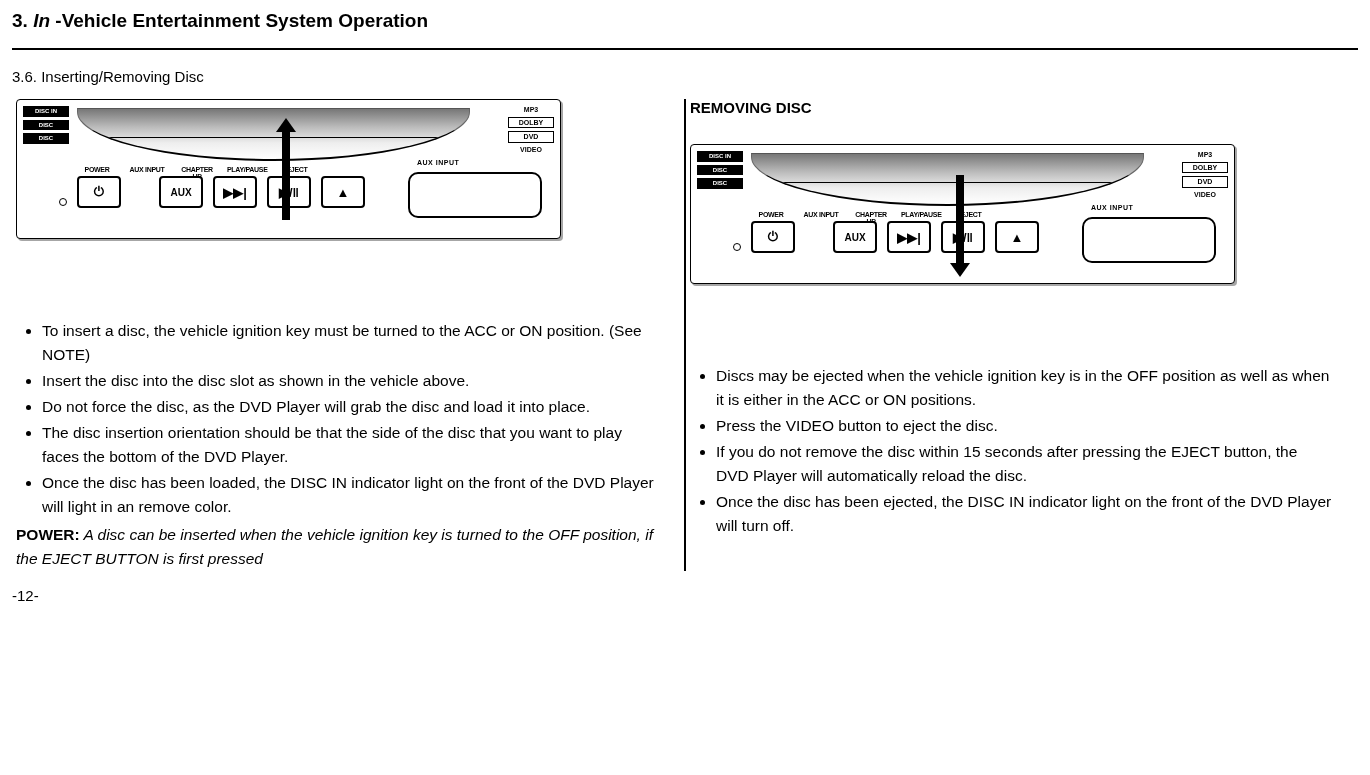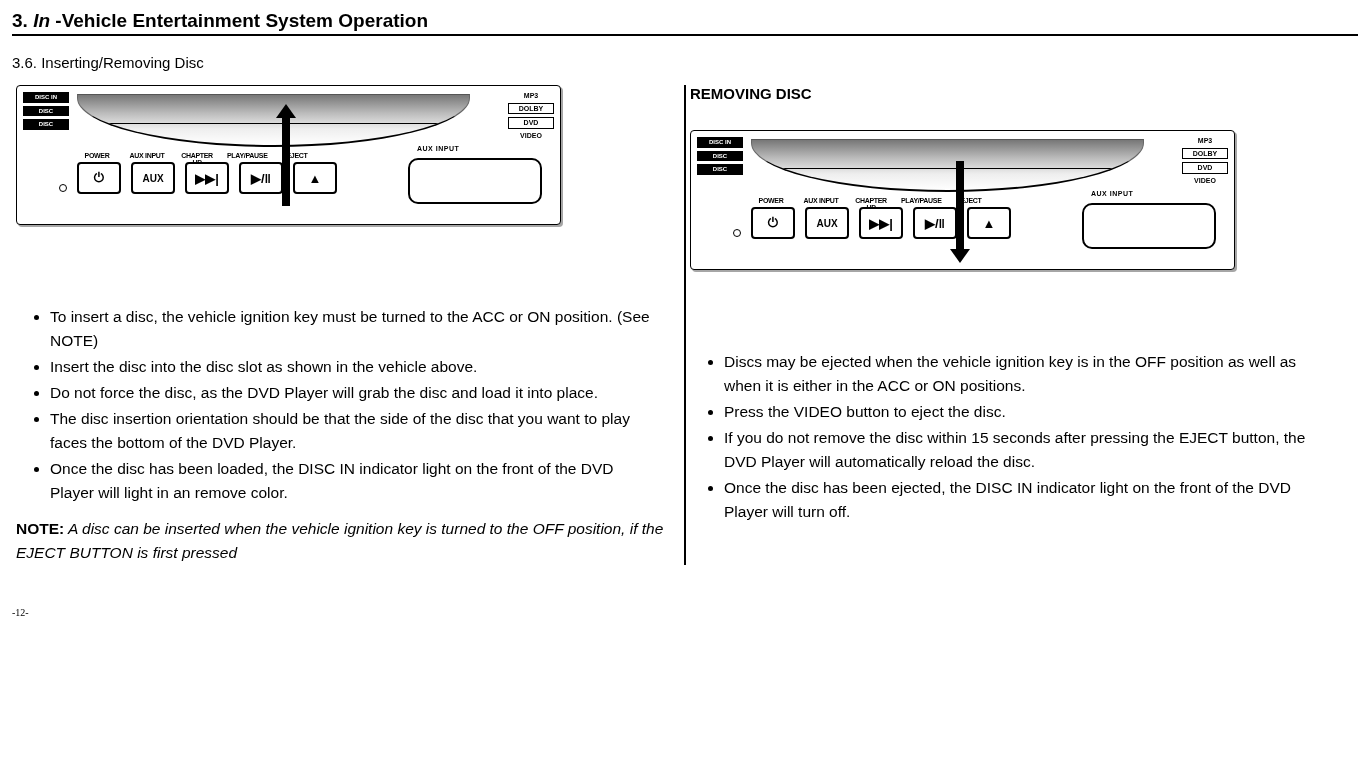--- a/index.html
+++ b/index.html
@@ -8,21 +8,21 @@
     padding: 10px 12px;
     width: 1370px;
     box-sizing: border-box;
     color: #000;
     background: #fff;
   }
   .page-title {
     font-size: 19px;
     font-weight: bold;
     border-bottom: 2px solid #000;
-    padding-bottom: 2px;
+    padding-bottom: 16px;
     margin-bottom: 18px;
   }
   .page-title .italic { font-style: italic; }
   .section-title {
     font-size: 15px;
     font-weight: normal;
     margin-bottom: 14px;
   }
   .columns {
     display: flex;
@@ -108,21 +108,21 @@
     height: 28px;
     border: 2px solid #000;
     border-radius: 4px;
     display: flex;
     align-items: center;
     justify-content: center;
     font-size: 13px;
     font-weight: bold;
     background: #fff;
   }
-  .btn.small-text { font-size: 10px; }
+  .btn.small-text { font-size: 10px; margin-left: 28px; }
   .aux-port {
     position: absolute;
     top: 72px;
     right: 18px;
     width: 130px;
     height: 42px;
     border: 2px solid #000;
     border-radius: 10px;
   }
   .left-logos {
@@ -191,38 +191,37 @@
     content: "";
     position: absolute;
     bottom: -12px; left: -6px;
     border-left: 10px solid transparent;
     border-right: 10px solid transparent;
     border-top: 14px solid #000;
   }
   ul.bullets {
     list-style: disc;
     padding-left: 22px;
-    margin: 12px;
+    margin: 4px;
   }
   ul.bullets li {
     font-size: 15.5px;
     line-height: 1.55;
     margin-bottom: 2px;
   }
   .note {
     font-size: 15.5px;
     line-height: 1.55;
     margin-top: 2px;
   }
   .note .bold-prefix { font-weight: bold; }
   .note .italic-body { font-style: italic; }
   .page-number {
-    font-size: 10px;
-    margin-top: 42px;
-    font-family: Liberation Serif, serif;
+    font-size: 15px;
+    margin-top: 16px;
   }
 </style>
 </head>
 <body>
 
 <div class="page-title">
   <span>3.</span>
   <span class="italic">In</span><span> -Vehicle Entertainment System Operation</span>
 </div>
 
@@ -268,21 +267,21 @@
     </div>
 
     <ul class="bullets">
       <li>To insert a disc, the vehicle ignition key must be turned to the ACC or ON position. (See NOTE)</li>
       <li>Insert the disc into the disc slot as shown in the vehicle above.</li>
       <li>Do not force the disc, as the DVD Player will grab the disc and load it into place.</li>
       <li>The disc insertion orientation should be that the side of the disc that you want to play faces the bottom of the DVD Player.</li>
       <li>Once the disc has been loaded, the DISC IN indicator light on the front of the DVD Player will light in an remove color.</li>
     </ul>
     <div class="note">
-      <span class="bold-prefix">NOTE:</span><span class="italic-body"> A disc can be inserted when the vehicle ignition key is turned to the OFF position, if the EJECT BUTTON is first pressed</span>
+      <span class="bold-prefix">POWER:</span><span class="italic-body"> A disc can be inserted when the vehicle ignition key is turned to the OFF position, if the EJECT BUTTON is first pressed</span>
     </div>
   </div>
 
   <div class="col">
     <div class="col-heading">REMOVING DISC</div>
 
     <div class="panel">
       <div class="left-logos">
         <div>DISC IN</div>
         <div>DISC</div>

